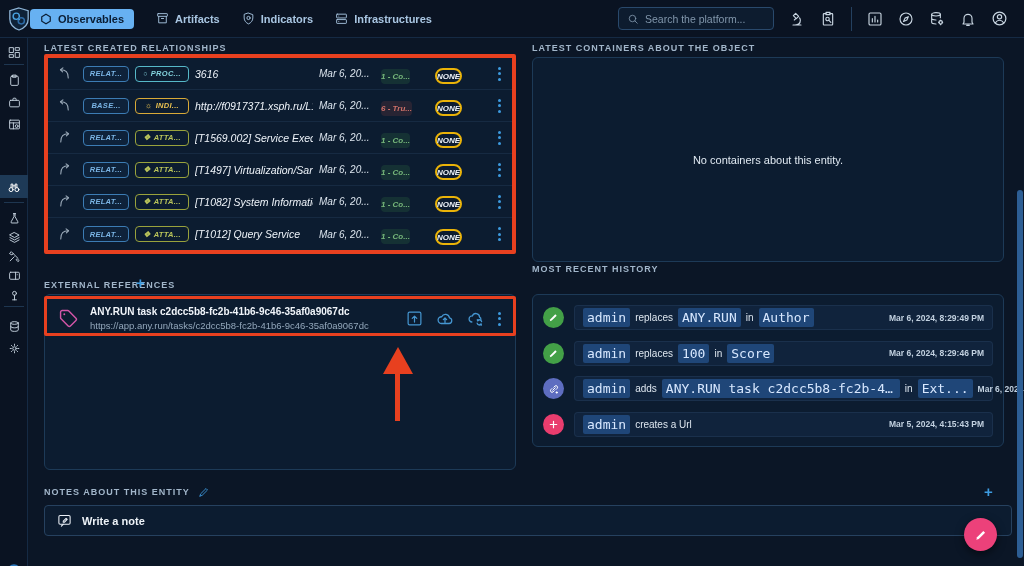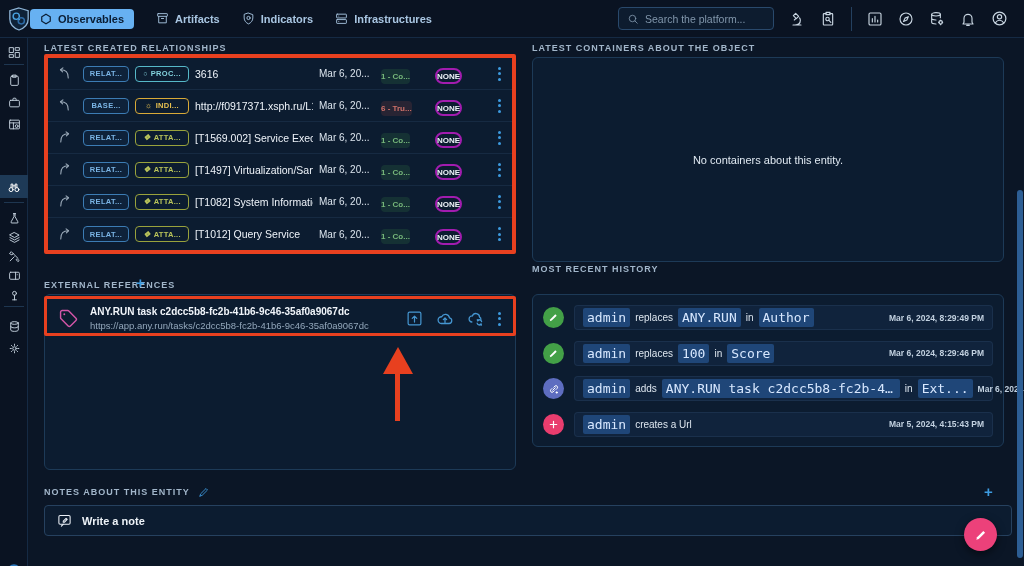--- a/index.html
+++ b/index.html
@@ -32,21 +32,21 @@
 
   
   .sec-title { position:absolute; color:#a2b6ca; font-size:9px; font-weight:bold; letter-spacing:1px; }
   .plus-btn { position:absolute; color:#3d9be0; font-size:15px; font-weight:bold; cursor:pointer; line-height:12px; }
 
   
   .card { position:absolute; background:#0c1c30; border:1px solid #1d3document; border-radius:6px; }
   .card { border:1px solid #1d3a57; }
 
   
-  .rel-card { position:absolute; left:47px; top:58px; width:466px; background:#0c1c30; border-radius:4px; }
+  .rel-card { position:absolute; left:47px; top:58px; width:466px; background:#0c1c30; border-radius:4px;font-style:italic; }
   .rel-row { display:flex; align-items:center; height:32px; padding:0 8px 0 4px; gap:6px;
     border-bottom:1px solid rgba(70,110,150,.18); cursor:pointer; }
   .rel-row:last-child { border-bottom:none; }
   .col-icon { width:26px; flex:none; display:flex; justify-content:center; }
   .col-relchip { width:46px; flex:none; }
   .col-entchip { width:54px; flex:none; }
   .col-name { flex:1; min-width:0; font-size:10.5px; color:#eef3f9; white-space:nowrap; overflow:hidden; }
   .col-date { width:56px; flex:none; font-size:10px; color:#dce5ee; }
   .col-conf { width:48px; flex:none; }
   .col-mark { width:52px; flex:none; }
@@ -56,21 +56,21 @@
   .chip-rel  { border:1px solid #3c7cb4; color:#7ab4e4; background:rgba(40,110,180,.08); }
   .chip-proc { border:1px solid #56b8c8; color:#83d2dd; }
   .chip-indi { border:1px solid #d8a937; color:#e9c150; }
   .chip-atta { border:1px solid #99a23c; color:#bac45a; }
   .g-proc::before { content:"○"; font-size:7px; }
   .g-indi::before { content:"☼"; font-size:8px; }
   .g-atta::before { content:"❖"; font-size:8px; }
   .conf { border-radius:4px; font-size:8px; font-weight:bold; text-align:center; padding:3px 0; width:100%; }
   .conf-green { background:rgba(76,175,80,.15); color:#77b87b; }
   .conf-red   { background:rgba(230,90,80,.13); color:#ce7169; }
-  .mark-chip { border:2px solid #a21caf; border-radius:10px; color:#eef3f8; font-size:8px; font-weight:bold;
+  .mark-chip { border:2px solid #eab308; border-radius:10px; color:#eef3f8; font-size:8px; font-weight:bold;
     text-align:center; padding:1.5px 0; width:100%; }
   .vdots { display:flex; flex-direction:column; gap:2.5px; }
   .vdots i { width:3px; height:3px; border-radius:50%; background:#3d9be0; }
 
   
   .containers-card { left:532px; top:57px; width:472px; height:205px; display:flex; align-items:center; justify-content:center; }
   .empty-msg { color:#dfe8f1; font-size:11px; }
 
   
   .ext-card { left:44px; top:294px; width:472px; height:176px; }

